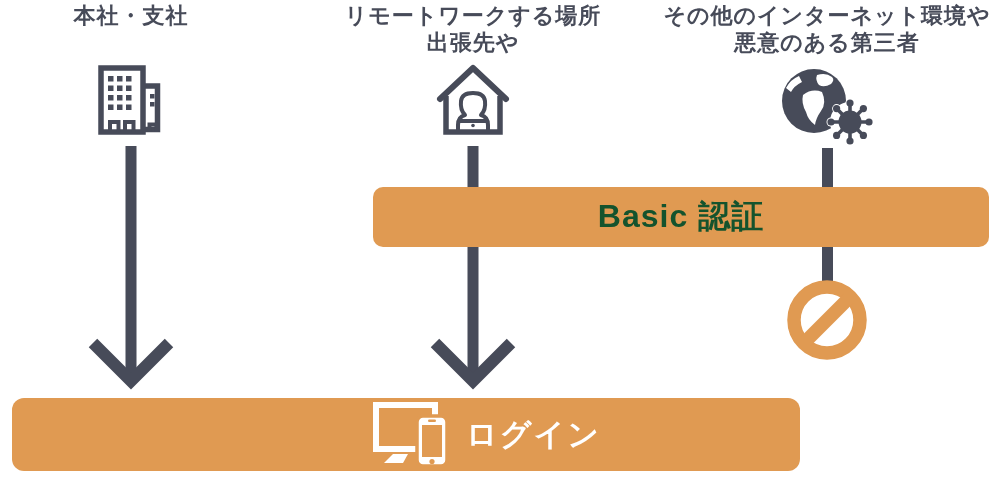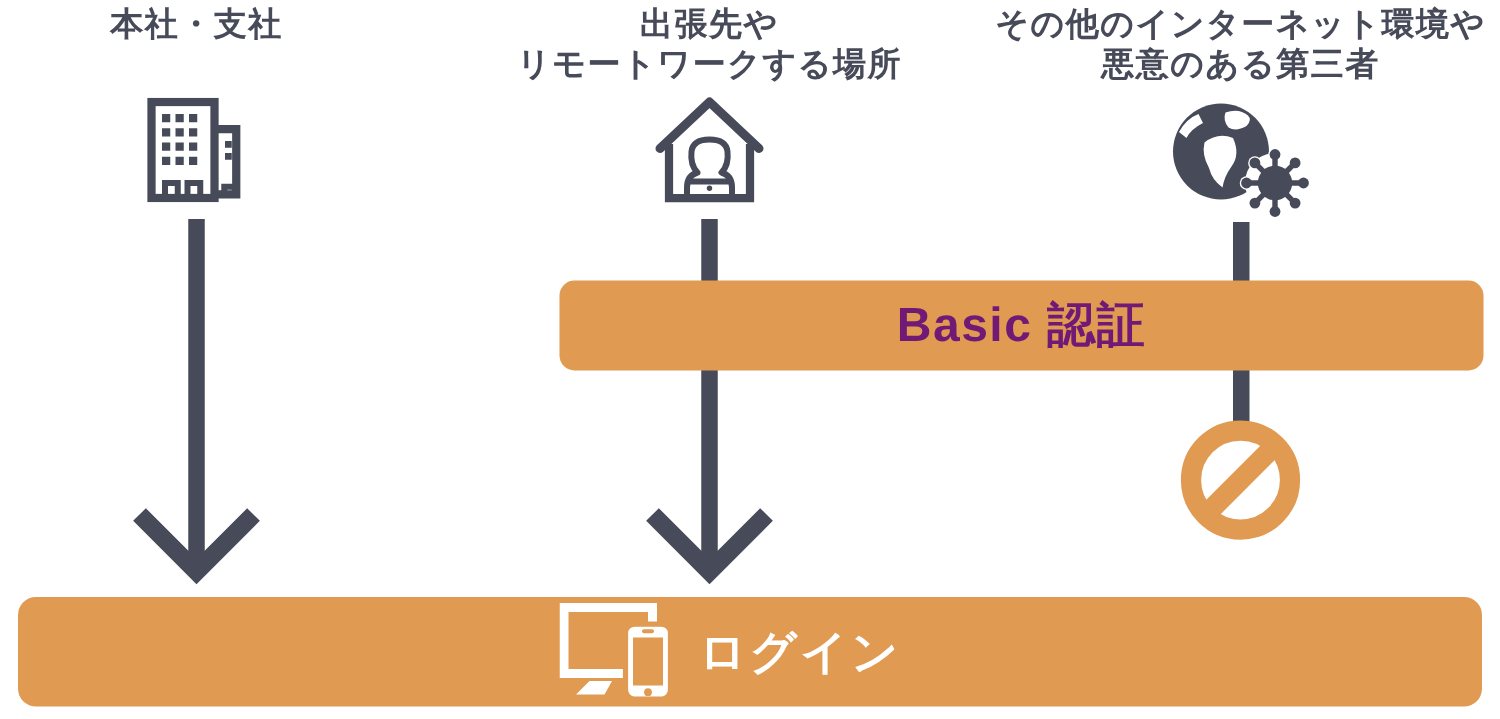--- a/index.html
+++ b/index.html
@@ -28,29 +28,29 @@
   .abs{position:absolute;}
   .auth-bar{
     position:absolute;
     left:373px;top:187px;width:616px;height:60px;
     background:var(--accent);
     border-radius:10px;
     display:flex;align-items:center;justify-content:center;
     z-index:5;
   }
   .auth-bar span{
-    color:#701a75;font-weight:bold;font-size:32px;letter-spacing:1px;
+    color:#14532d;font-weight:bold;font-size:32px;letter-spacing:1px;
   }
   .vline{
     position:absolute;
     width:11px;background:var(--dark);
   }
   .login-bar{
     position:absolute;
-    left:12px;top:398px;width:976px;height:73px;
+    left:12px;top:398px;width:788px;height:73px;
     background:var(--accent);
     border-radius:12px;
     z-index:4;
   }
   .login-group{
     position:absolute;left:361px;top:0;height:100%;
     display:flex;align-items:center;gap:15px;
   }
   .login-group span{
     color:#fff;font-weight:bold;font-size:31px;letter-spacing:2px;
@@ -58,22 +58,22 @@
 </style>
 </head>
 <body>
 
 <div class="canvas">
 
   <div class="col-title" style="left:0px;width:262px;">
     <div>本社・支社</div>
   </div>
   <div class="col-title" style="left:323px;width:300px;">
+    <div>リモートワークする場所</div>
     <div>出張先や</div>
-    <div>リモートワークする場所</div>
   </div>
   <div class="col-title" style="left:647px;width:360px;">
     <div>その他のインターネット環境や</div>
     <div>悪意のある第三者</div>
   </div>
 
   <svg class="abs" style="left:98px;top:65px;" width="68" height="70" viewBox="0 0 68 70">
     <g fill="none" stroke="var(--dark)" stroke-width="5.5">
       <path d="M45 21 h14.5 v43.5 h-14.5"></path>
       <rect x="3" y="3" width="42" height="64"></rect>

